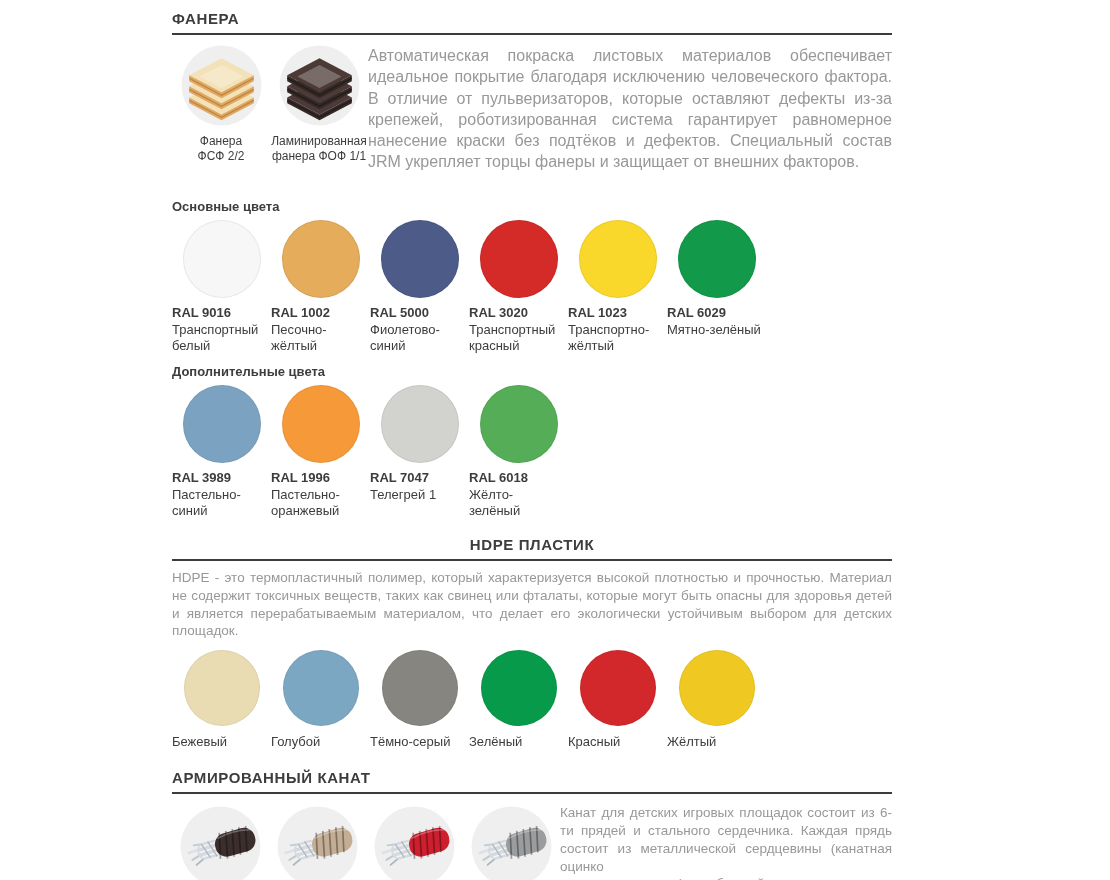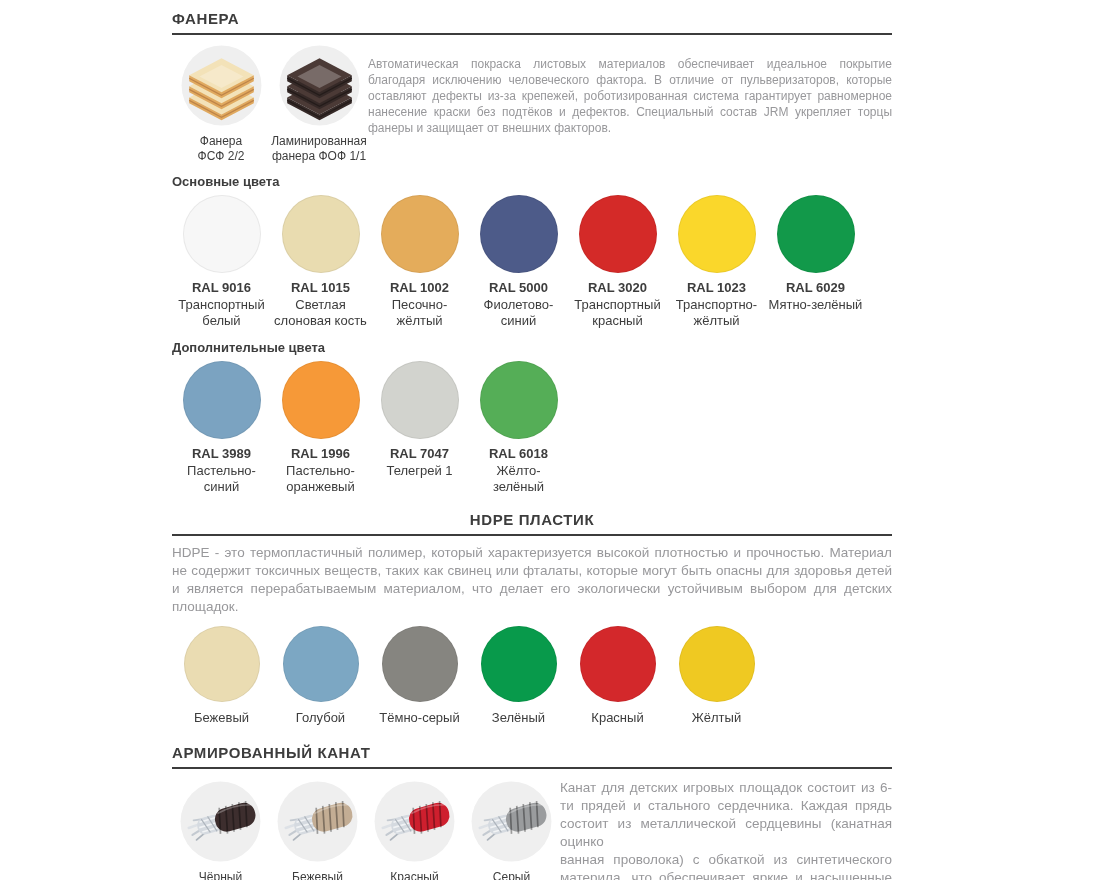--- a/index.html
+++ b/index.html
@@ -21,28 +21,28 @@
 
   .fanera-top { display: flex; margin-top: 8px; }
   .materials { display: flex; width: 196px; flex-shrink: 0; }
   .figure { width: 98px; text-align: center; }
   .figure svg { width: 85px; height: 85px; display: block; margin: 0 auto; }
   .figcap {
     font-size: 12px; color: #3d3d3d; line-height: 1.25;
     margin-top: 6px; white-space: pre-line;
   }
   .desc {
-    flex: 1; font-size: 12px; color: #98989b; line-height: 1.33;
-    text-align: justify; margin-top: 14px;
+    flex: 1; font-size: 16px; color: #98989b; line-height: 1.33;
+    text-align: justify; margin-top: 2px;
   }
 
   .sub-label { font-size: 13px; font-weight: bold; color: #3d3d3d; margin-top: 10px; }
 
   .swatch-row { display: flex; margin-top: 6px; }
-  .swatch { width: 99px; text-align: center; }
+  .swatch { width: 99px; text-align: left; }
   .swatch .circle {
     width: 78px; height: 78px; border-radius: 50%;
     margin: 0 auto; box-sizing: border-box;
     border: 1px solid rgba(0,0,0,0.06);
   }
   .swatch .circle.sm { width: 76px; height: 76px; }
   .swatch .code { font-size: 13px; font-weight: bold; margin-top: 7px; }
   .swatch .cname {
     font-size: 13px; line-height: 1.25; margin-top: 2px; white-space: pre-line;
   }
@@ -140,26 +140,20 @@
 
   <div class="sub-label">Основные цвета</div>
   <div class="swatch-row">
     <div class="swatch">
       <div class="circle" style="background-color: rgb(247, 247, 247);"></div>
       <div class="code">RAL 9016</div>
       <div class="cname">Транспортный
 белый</div>
     </div>
     <div class="swatch">
-      <div class="circle" style="background-color: rgb(233, 220, 176);"></div>
-      <div class="code">RAL 1015</div>
-      <div class="cname">Светлая
-слоновая кость</div>
-    </div>
-    <div class="swatch">
       <div class="circle" style="background-color: rgb(228, 172, 91);"></div>
       <div class="code">RAL 1002</div>
       <div class="cname">Песочно-
 жёлтый</div>
     </div>
     <div class="swatch">
       <div class="circle" style="background-color: rgb(77, 91, 137);"></div>
       <div class="code">RAL 5000</div>
       <div class="cname">Фиолетово-
 синий</div>

